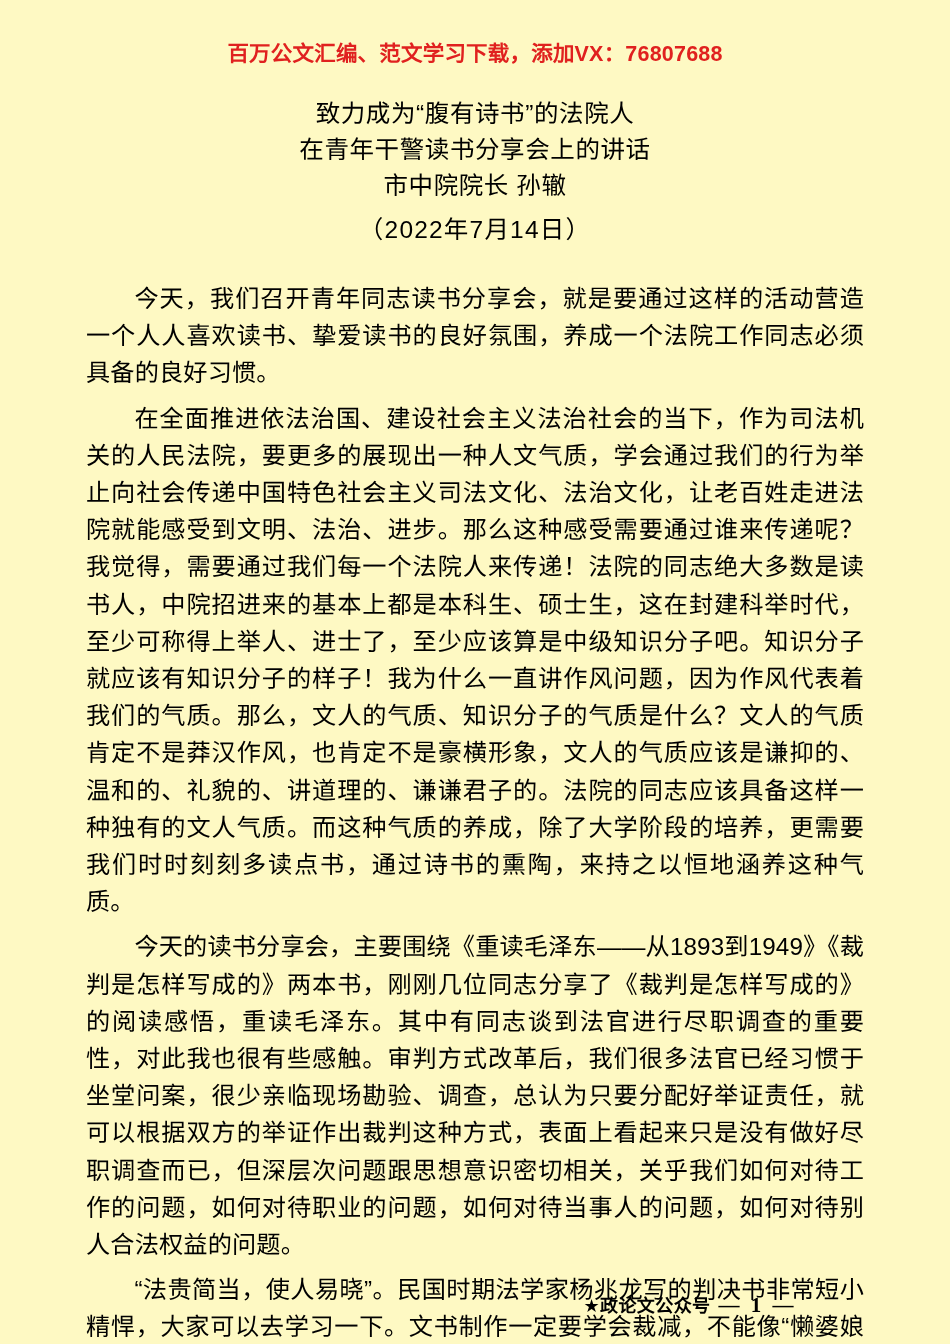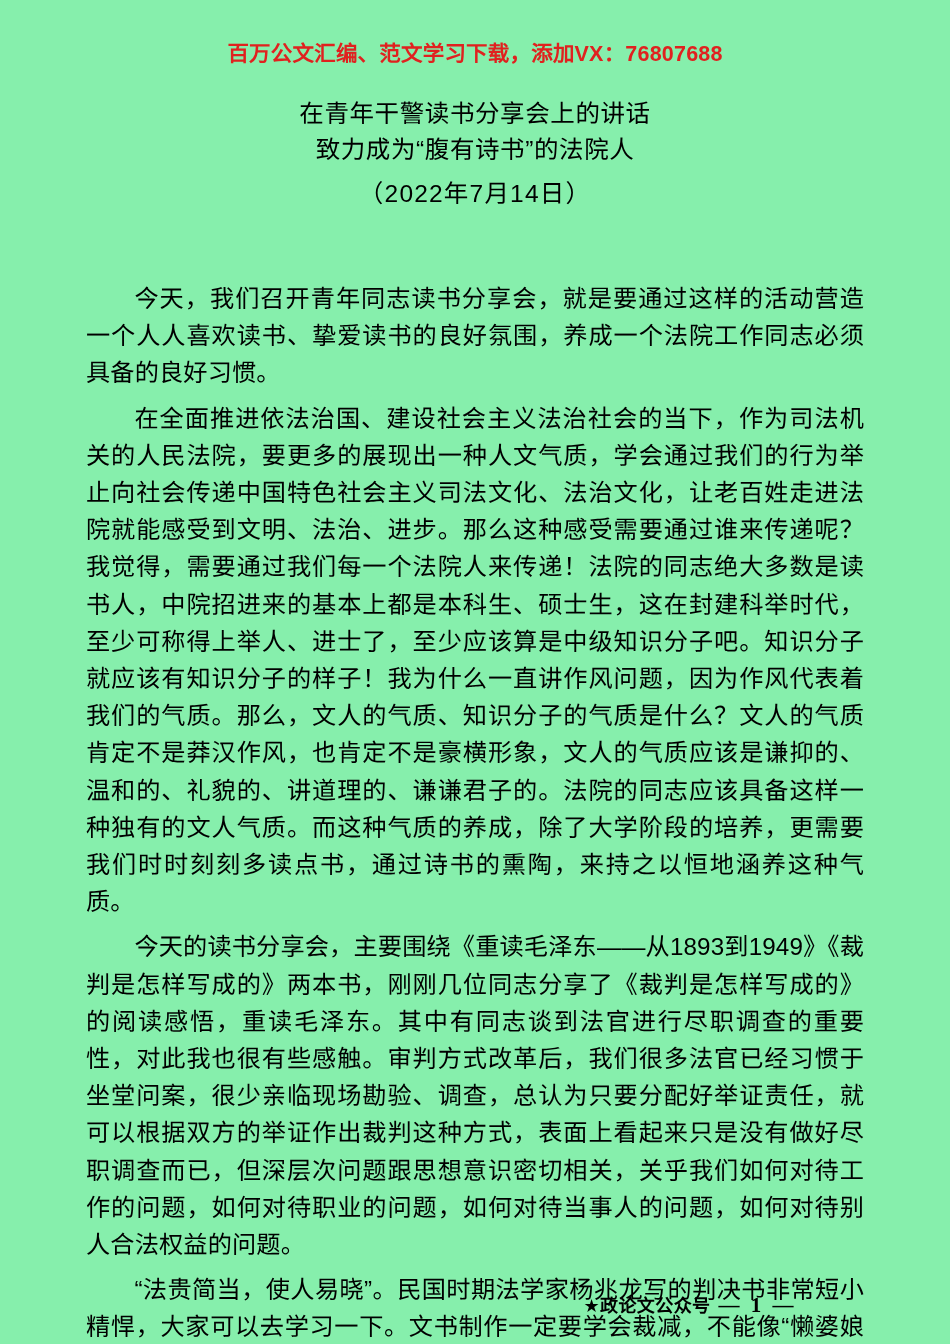--- a/index.html
+++ b/index.html
@@ -10,21 +10,21 @@
   }
   body {
     font-family: "Liberation Sans", "DejaVu Sans", sans-serif;
     color: #000000;
   }
   .page {
     position: relative;
     width: 950px;
     height: 1344px;
     margin: 0 auto;
-    background: #86efac;
+    background: #fef9c3;
     overflow: hidden;
     box-sizing: border-box;
   }
 
   
   .promo-banner {
     position: absolute;
     top: 42px;
     left: 0;
     width: 950px;
@@ -101,22 +101,23 @@
   }
 </style>
 </head>
 <body>
 
 <div class="page">
 
   <div class="promo-banner" style="color: rgb(224, 33, 31);">百万公文汇编、范文学习下载，添加VX：76807688</div>
 
   <div class="title-block">
+    <div class="title-line">致力成为“腹有诗书”的法院人</div>
     <div class="title-line">在青年干警读书分享会上的讲话</div>
-    <div class="title-line">致力成为“腹有诗书”的法院人</div>
+    <div class="title-line">市中院院长 孙辙</div>
     <div class="title-line date">（2022年7月14日）</div>
   </div>
 
   <div class="body-text">
     <p class="para">今天，我们召开青年同志读书分享会，就是要通过这样的活动营造一个人人喜欢读书、挚爱读书的良好氛围，养成一个法院工作同志必须具备的良好习惯。</p>
     <p class="para">在全面推进依法治国、建设社会主义法治社会的当下，作为司法机关的人民法院，要更多的展现出一种人文气质，学会通过我们的行为举止向社会传递中国特色社会主义司法文化、法治文化，让老百姓走进法院就能感受到文明、法治、进步。那么这种感受需要通过谁来传递呢？我觉得，需要通过我们每一个法院人来传递！法院的同志绝大多数是读书人，中院招进来的基本上都是本科生、硕士生，这在封建科举时代，至少可称得上举人、进士了，至少应该算是中级知识分子吧。知识分子就应该有知识分子的样子！我为什么一直讲作风问题，因为作风代表着我们的气质。那么，文人的气质、知识分子的气质是什么？文人的气质肯定不是莽汉作风，也肯定不是豪横形象，文人的气质应该是谦抑的、温和的、礼貌的、讲道理的、谦谦君子的。法院的同志应该具备这样一种独有的文人气质。而这种气质的养成，除了大学阶段的培养，更需要我们时时刻刻多读点书，通过诗书的熏陶，来持之以恒地涵养这种气质。</p>
     <p class="para">今天的读书分享会，主要围绕《重读毛泽东——从1893到1949》《裁判是怎样写成的》两本书，刚刚几位同志分享了《裁判是怎样写成的》的阅读感悟，重读毛泽东。其中有同志谈到法官进行尽职调查的重要性，对此我也很有些感触。审判方式改革后，我们很多法官已经习惯于坐堂问案，很少亲临现场勘验、调查，总认为只要分配好举证责任，就可以根据双方的举证作出裁判这种方式，表面上看起来只是没有做好尽职调查而已，但深层次问题跟思想意识密切相关，关乎我们如何对待工作的问题，如何对待职业的问题，如何对待当事人的问题，如何对待别人合法权益的问题。</p>
     <p class="para">“法贵简当，使人易晓”。民国时期法学家杨兆龙写的判决书非常短小精悍，大家可以去学习一下。文书制作一定要学会裁减，不能像“懒婆娘的裹脚布又臭又长”。审委会汇报案件要改进，不能拿着审理报告读，要做成精当的</p>
   </div>
 

